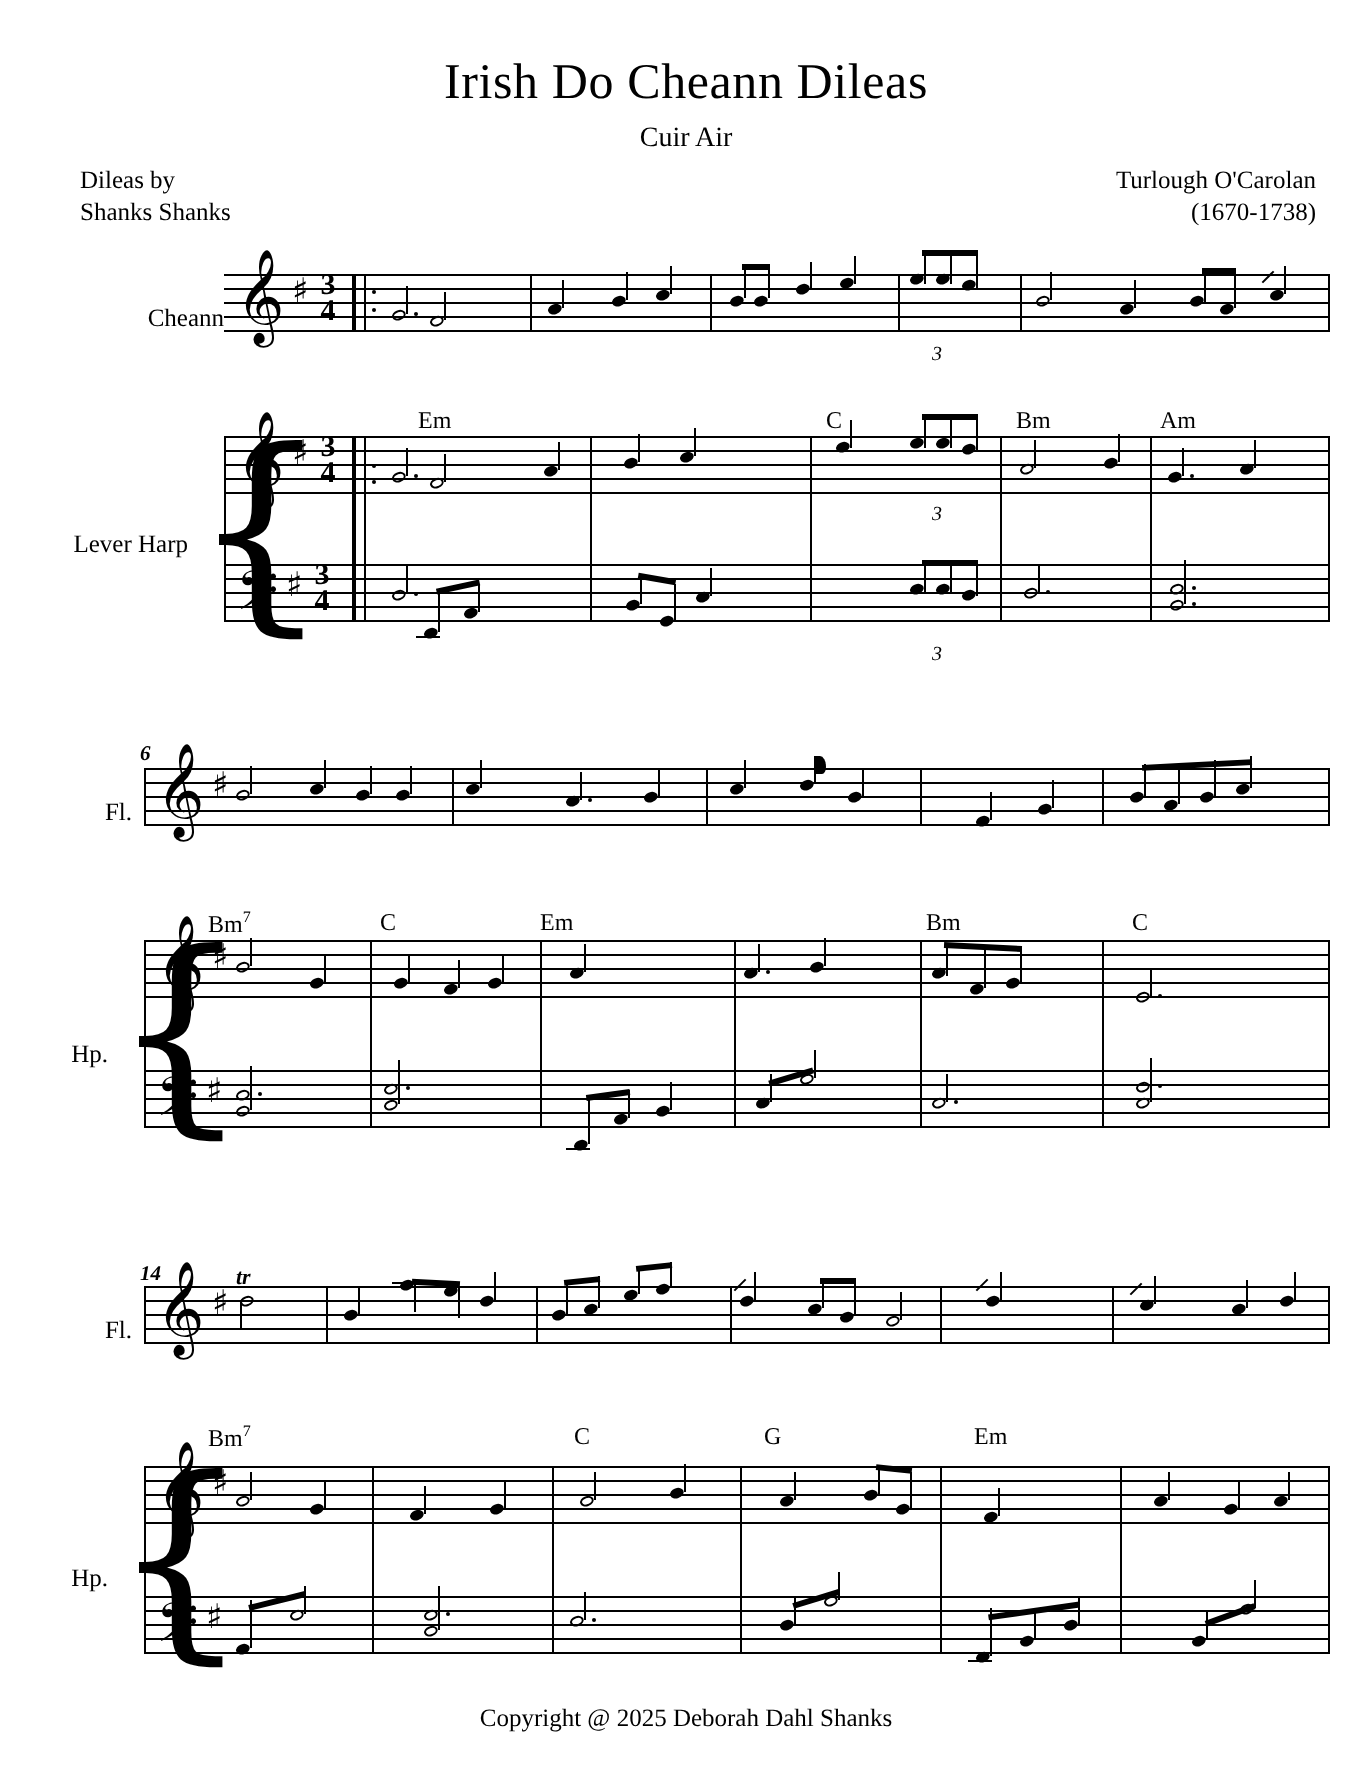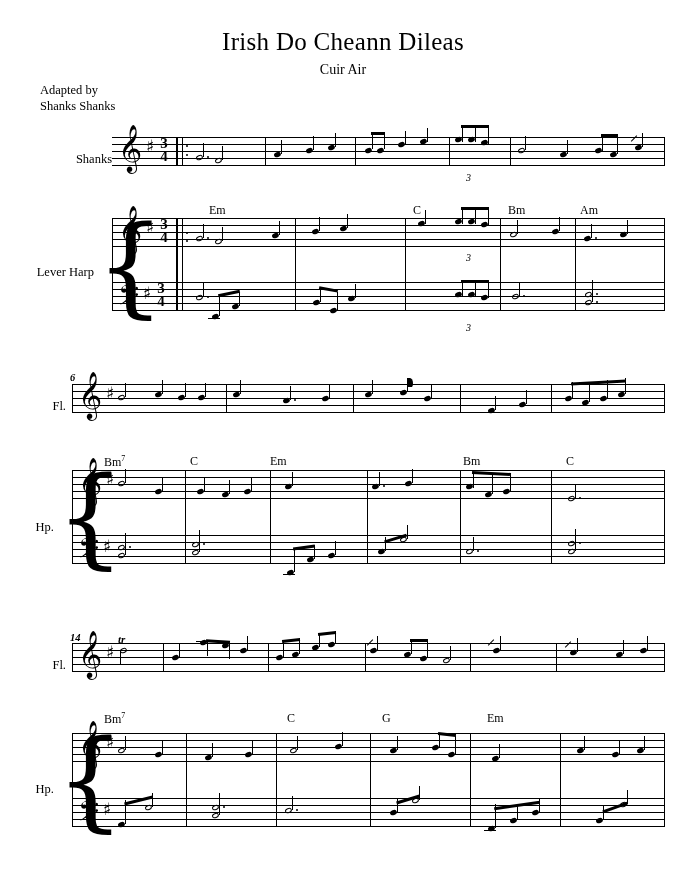--- a/index.html
+++ b/index.html
@@ -186,34 +186,39 @@
   }
 </style>
 </head>
 <body>
 
 <div class="page">
 
   <div class="title">Irish Do Cheann Dileas</div>
   <div class="subtitle">Cuir Air</div>
   <div class="credit-left">
-    <div>Adapted by</div>
+    <div>Dileas by</div>
     <div>Shanks Shanks</div>
   </div>
+  <div class="credit-right">
+    <div>Turlough O'Carolan</div>
+    <div>(1670-1738)</div>
+  </div>
+  <div class="copyright">Copyright @ 2025 Deborah Dahl Shanks</div>
 
   <div class="system" id="sys1" style="left:0; top:0; width:686px; height:340px;">
 
     <div class="staff" style="top:137px; left:112px; width:553px;">
       <div class="line" style="top:0px;"></div>
       <div class="line" style="top:7px;"></div>
       <div class="line" style="top:14px;"></div>
       <div class="line" style="top:21px;"></div>
       <div class="line" style="top:28px;"></div>
     </div>
-    <div class="instr-label" style="top:152px; left:40px; width:72px;">Shanks</div>
+    <div class="instr-label" style="top:152px; left:40px; width:72px;">Cheann</div>
     <div class="glyph clef-treble" style="top:128px; left:118px;">𝄞</div>
     <div class="keysig" style="top:136px; left:146px;">♯</div>
     <div class="timesig" style="top:137px; left:156px; width:16px;">
       <div>3</div>
       <div>4</div>
     </div>
 
     <div class="barline thick" style="top:137px; left:176px; height:29px;"></div>
     <div class="barline" style="top:137px; left:182px; height:29px;"></div>
     <div class="dot" style="top:145px; left:186px;"></div>

